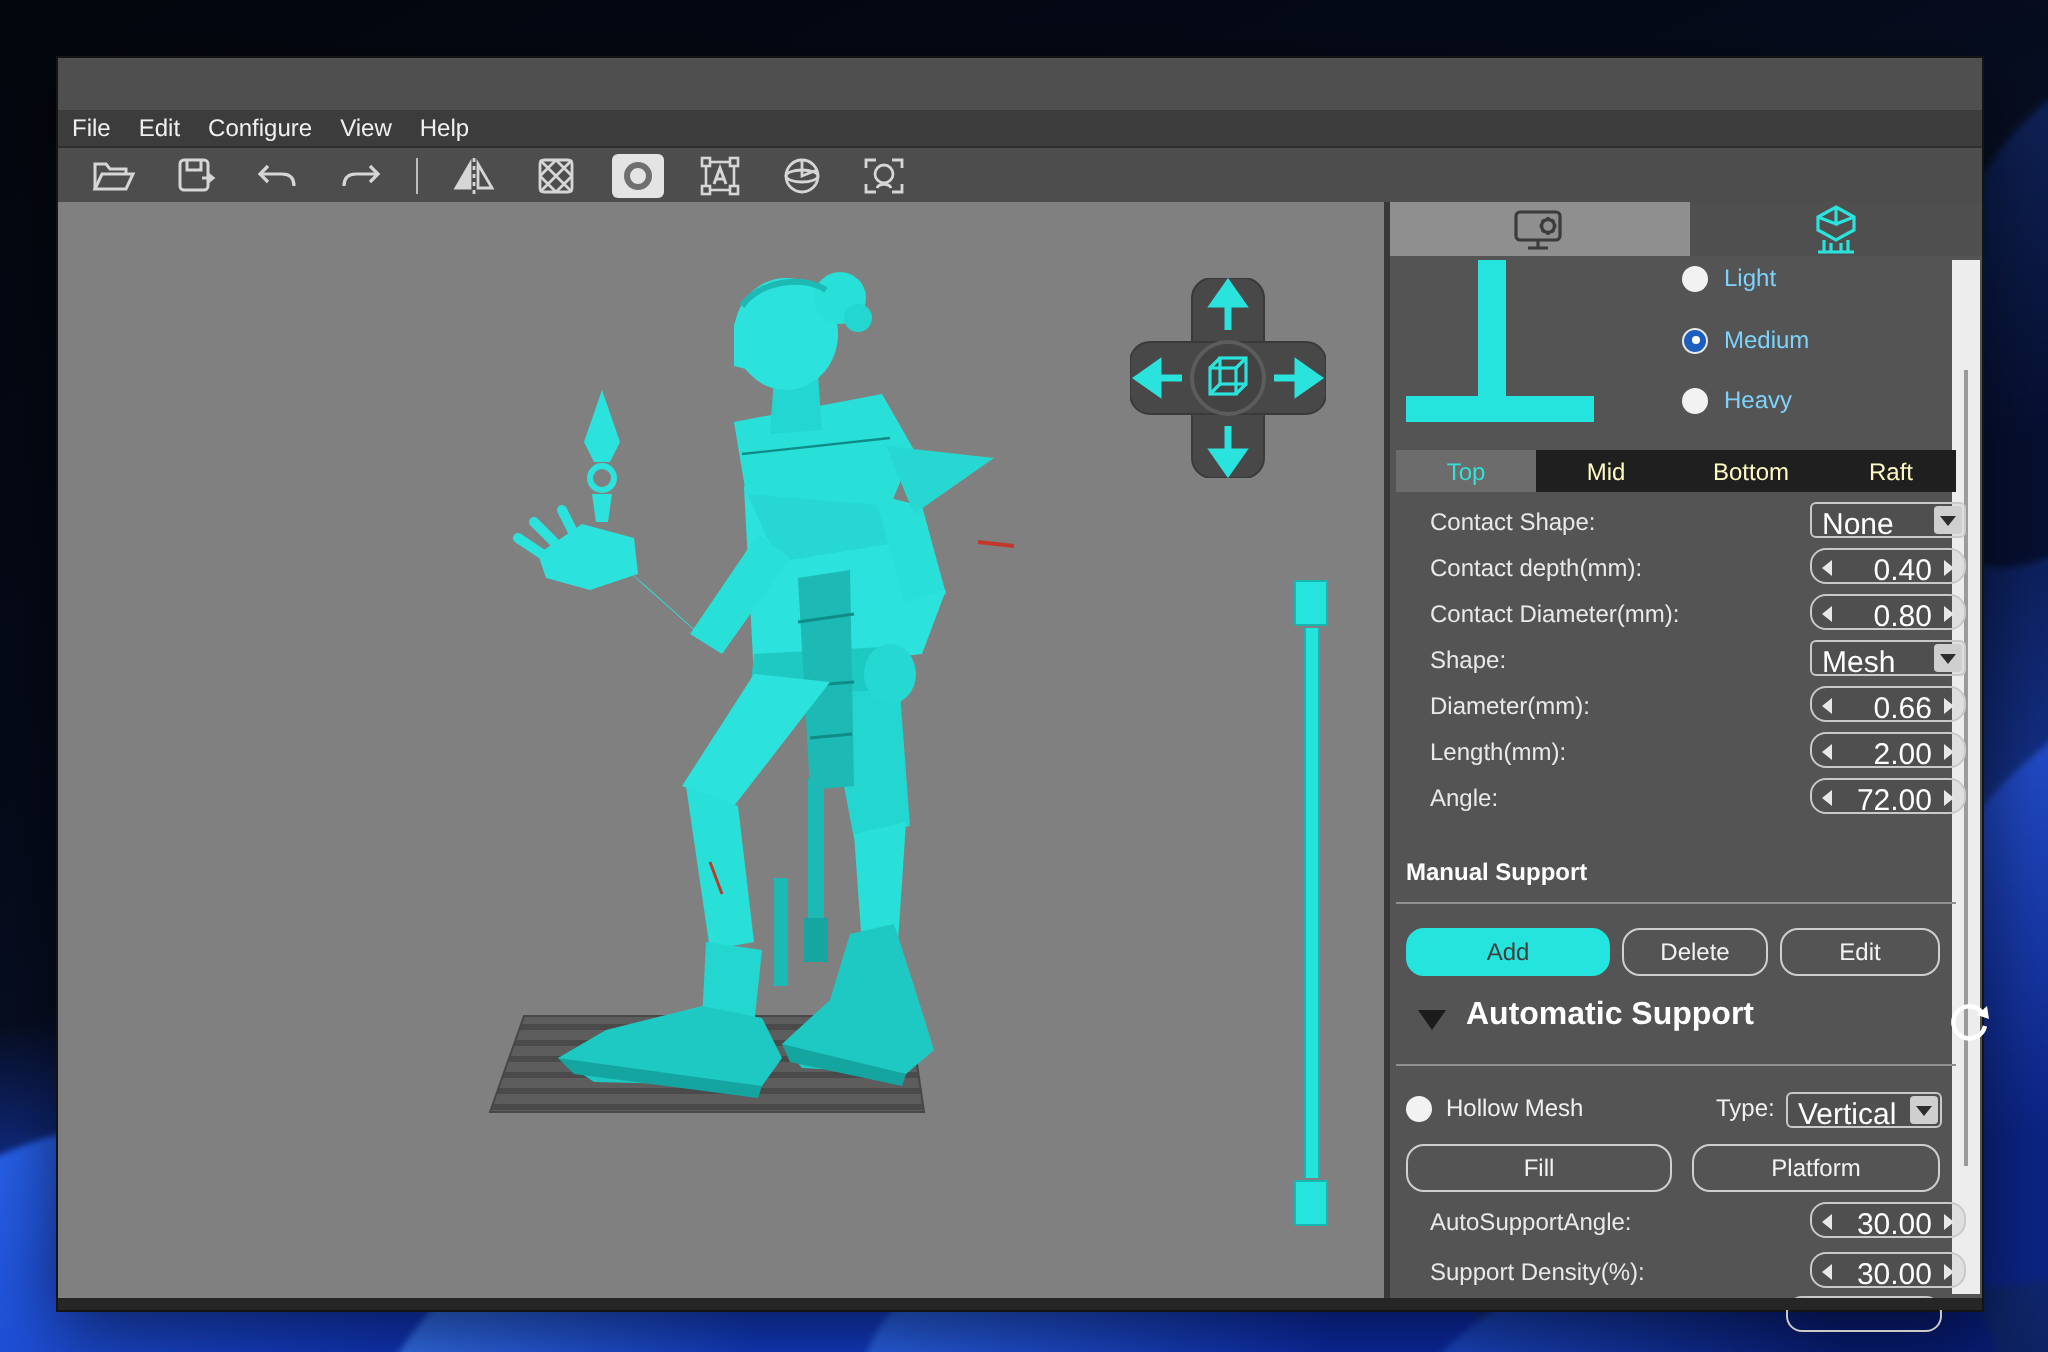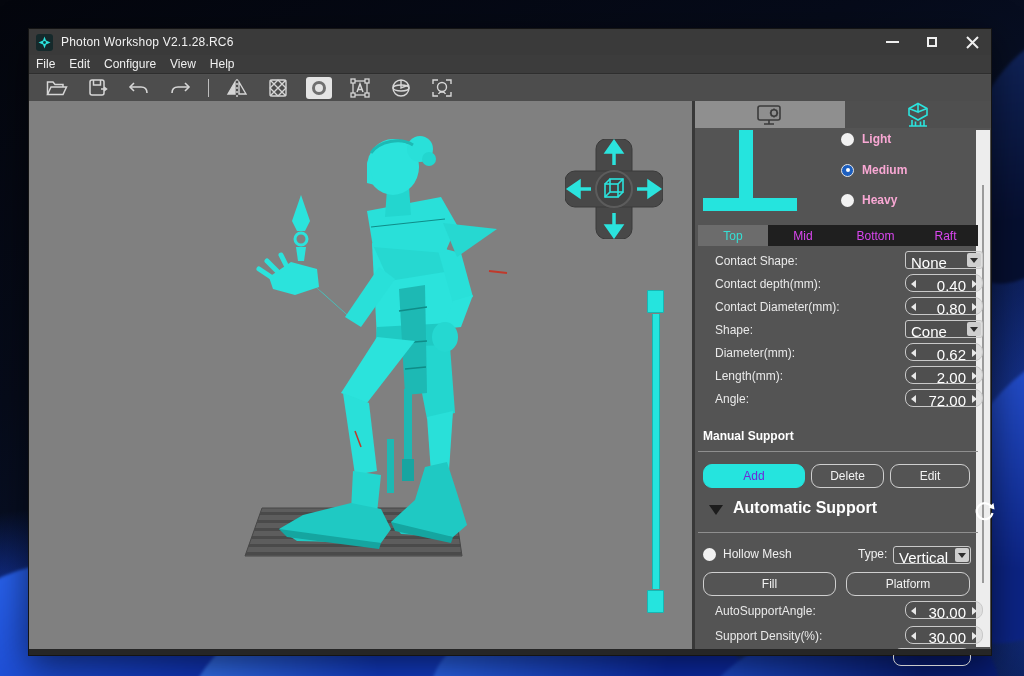--- a/index.html
+++ b/index.html
@@ -68,44 +68,44 @@
   .pscroll { position:absolute; right:1px; top:29px; width:14px; height:517px; background:#ededed; }
   .pscroll .thumb { position:absolute; left:6px; top:55px; width:2px; height:398px; background:#9a9a9a; }
 
   .preview-t-v { position:absolute; left:44px; top:29px; width:14px; height:69px; background:#25e4de; }
   .preview-t-h { position:absolute; left:8px; top:97px; width:94px; height:13px; background:#25e4de; }
 
   .radio-row { position:absolute; left:146px; display:flex; align-items:center; gap:8px; cursor:pointer; }
   .radio { width:13px; height:13px; border-radius:50%; background:#f2f2f2; }
   .radio.sel { background:#1d5fbf; border:1px solid #e8e8e8; position:relative; }
   .radio.sel::after { content:""; position:absolute; left:3.5px; top:3.5px; width:4px; height:4px; border-radius:50%; background:#fff; }
-  .radio-label { color:#f9a8d4; font-size:12px;font-weight:bold; }
+  .radio-label { color:#7dd3fc; font-size:12px; }
 
   .stabs { position:absolute; left:3px; top:124px; width:280px; height:21px; display:flex; background:#1f1f1f; }
-  .stab { height:21px; display:flex; align-items:center; justify-content:center; font-size:12px; color:#d946ef; cursor:pointer; }
+  .stab { height:21px; display:flex; align-items:center; justify-content:center; font-size:12px; color:#fef9c3; cursor:pointer; }
   .stab.t0 { width:70px; } .stab.t1 { width:70px; } .stab.t2 { width:75px; } .stab.t3 { width:65px; }
   .stab.sel { background:#6c6c6c; color:#35e0d5; }
 
   .frow { position:absolute; left:12px; width:344px; height:22px; }
   .flabel { position:absolute; left:8px; top:3px; font-size:12px; color:#e9e9e9; }
   .ctrl { position:absolute; left:198px; top:0; width:78px; height:18px; border:1px solid #c9c9c9; background:rgba(0,0,0,.06); color:#fff; font-size:15px; cursor:pointer; }
   .dropdown { border-radius:3px; }
   .dd-val { position:absolute; left:5px; top:2px; }
   .dd-btn { position:absolute; right:1px; top:1px; width:14px; height:14px; background:#cfcfcf; border-radius:2px; display:flex; align-items:center; justify-content:center; }
   .dd-tri { width:0; height:0; border-left:4px solid transparent; border-right:4px solid transparent; border-top:5px solid #2d2d2d; }
   .spinner { border-radius:8px; }
   .sp-val { position:absolute; right:16px; top:2px; }
   .sp-l { position:absolute; left:5px; top:4.5px; width:0; height:0; border-top:4px solid transparent; border-bottom:4px solid transparent; border-right:5px solid #e8e8e8; }
   .sp-r { position:absolute; right:5px; top:4.5px; width:0; height:0; border-top:4px solid transparent; border-bottom:4px solid transparent; border-left:5px solid #e8e8e8; }
 
   .section-title { position:absolute; left:8px; color:#fff; font-size:12px; font-weight:bold; }
   .separator { position:absolute; left:3px; width:280px; height:1px; background:#8f8f8f; }
 
   .pbtn { position:absolute; height:24px; border:1px solid #cfcfcf; border-radius:9px; background:transparent; color:#f2f2f2; font-size:12px; font-family:"Liberation Sans",sans-serif; cursor:pointer; }
-  .pbtn.add { background:#25e4de; border-color:#25e4de; color:#6d28d9; }
+  .pbtn.add { background:#25e4de; border-color:#25e4de; color:#404040; }
 
   .auto-header { position:absolute; left:0; top:397px; width:320px; height:26px; }
   .collapse-tri { position:absolute; left:14px; top:7px; width:0; height:0; border-left:7px solid transparent; border-right:7px solid transparent; border-top:10px solid #1c1c1c; cursor:pointer; }
   .auto-title { position:absolute; left:38px; top:1px; color:#fff; font-size:16px; font-weight:bold; }
   .refresh-btn { position:absolute; right:18px; top:1px; width:24px; height:24px; cursor:pointer; }
 
   .hm-row { position:absolute; left:0; top:444px; width:271px; height:20px; }
   .hm-radio { position:absolute; left:8px; top:3px; width:13px; height:13px; border-radius:50%; background:#f2f2f2; cursor:pointer; }
   .hm-label { position:absolute; left:28px; top:2px; color:#f0f0f0; font-size:12px; }
   .type-label { position:absolute; left:163px; top:2px; color:#f0f0f0; font-size:12px; }
@@ -121,42 +121,20 @@
   <div class="petal p1"></div>
   <div class="petal p2"></div>
   <div class="petal p3"></div>
   <div class="petal p4"></div>
   <div class="petal p5"></div>
   <div class="petal p6"></div>
 </div>
 
 <div class="appwin">
 
-  <div class="titlebar">
-    <span class="appicon">
-      <svg width="13" height="13" viewBox="0 0 13 13">
-        <polygon points="6.5,0.5 8,4.5 12.5,6.5 8,8.5 6.5,12.5 5,8.5 0.5,6.5 5,4.5" fill="#2be3dd"></polygon>
-        <circle cx="6.5" cy="6.5" r="1.4" fill="#0e3b3c"></circle>
-      </svg>
-    </span>
-    <span class="title-text">Photon Workshop V2.1.28.RC6</span>
-    <span class="wincontrols">
-      <span class="wc wc-min">
-          <i></i>
-        </span>
-      <span class="wc wc-max">
-          <i></i>
-        </span>
-      <span class="wc">
-        <svg width="13" height="13" viewBox="0 0 13 13">
-            <path d="M1 1 L12 12 M12 1 L1 12" stroke="#efefef" stroke-width="2"></path>
-          </svg>
-      </span>
-    </span>
-  </div>
 
   <div class="menubar">
     <span class="menu-item">File</span>
     <span class="menu-item">Edit</span>
     <span class="menu-item">Configure</span>
     <span class="menu-item">View</span>
     <span class="menu-item">Help</span>
   </div>
 
   <div class="toolbar">
@@ -398,31 +376,31 @@
       <span class="flabel">Contact Diameter(mm):</span>
       <div class="ctrl spinner">
         <span class="sp-l"></span>
         <span class="sp-val">0.80</span>
         <span class="sp-r"></span>
       </div>
     </div>
     <div class="frow" style="top:219px">
       <span class="flabel">Shape:</span>
       <div class="ctrl dropdown">
-        <span class="dd-val">Cone</span>
+        <span class="dd-val">Mesh</span>
         <span class="dd-btn">
             <i class="dd-tri"></i>
           </span>
       </div>
     </div>
     <div class="frow" style="top:242px">
       <span class="flabel">Diameter(mm):</span>
       <div class="ctrl spinner">
         <span class="sp-l"></span>
-        <span class="sp-val">0.62</span>
+        <span class="sp-val">0.66</span>
         <span class="sp-r"></span>
       </div>
     </div>
     <div class="frow" style="top:265px">
       <span class="flabel">Length(mm):</span>
       <div class="ctrl spinner">
         <span class="sp-l"></span>
         <span class="sp-val">2.00</span>
         <span class="sp-r"></span>
       </div>

